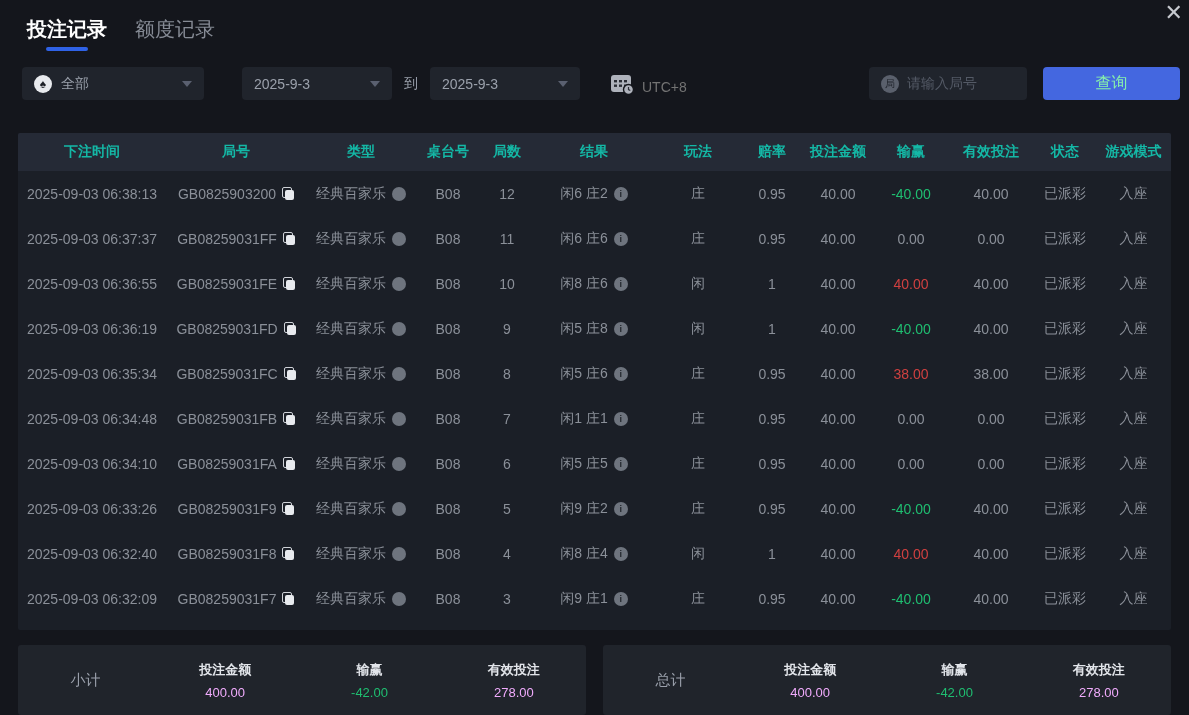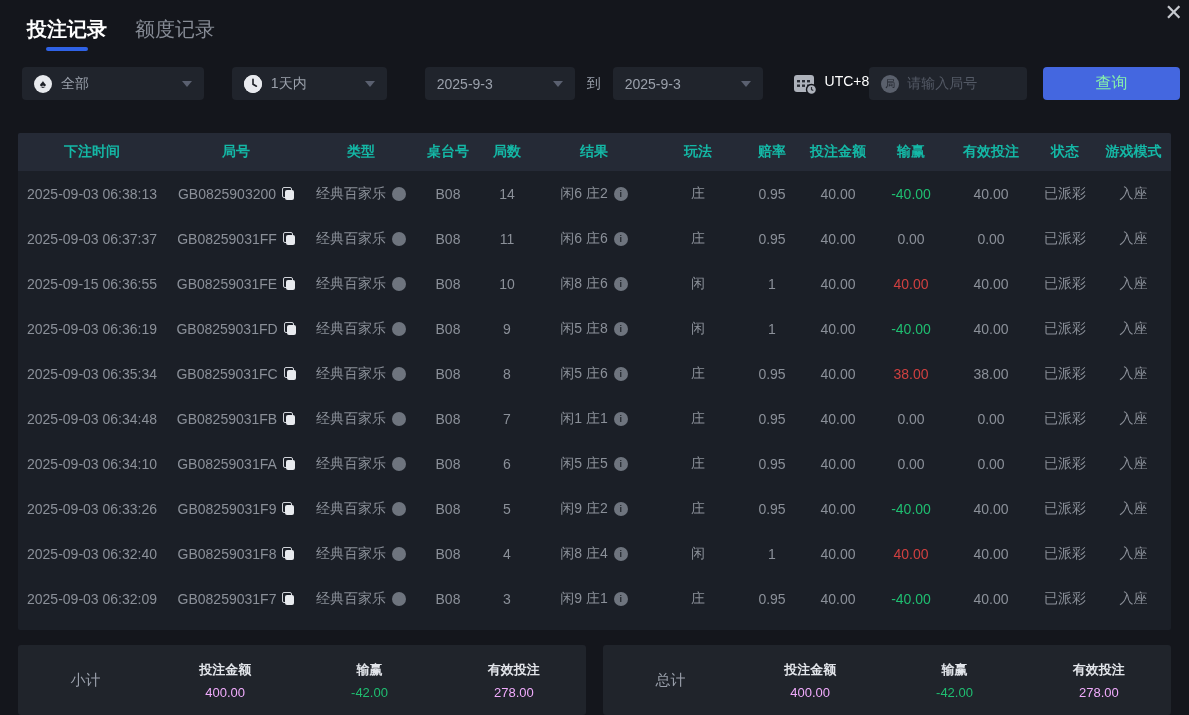--- a/index.html
+++ b/index.html
@@ -37,21 +37,21 @@
     border-top:6px solid #5a6070; margin-left:auto;
   }
   .dd-game { width:182px; }
   .dd-time { width:155px; margin-left:28px; }
   .dd-date { width:150px; margin-left:38px; }
   .to-label { margin:0 12px; color:#9aa0ab; font-size:14px; }
   .circ-ic {
     width:18px; height:18px; border-radius:50%; background:#e8eaee; color:#1b1e25;
     font-size:12px; line-height:18px; text-align:center; margin-right:9px; flex:none;
   }
-  .tz-wrap { display:flex; align-items:flex-start; margin-left:30px; color:#ffffff; font-size:14px; }
+  .tz-wrap { display:flex; align-items:flex-end; margin-left:30px; color:#737373; font-size:14px; }
   .tz-wrap svg { margin-right:8px; display:block; }
   .round-input { width:158px; margin-left:auto; cursor:text; }
   .round-ic {
     width:18px; height:18px; border-radius:50%; background:#5a606c; color:#20242c;
     font-size:10px; line-height:18px; text-align:center; margin-right:8px; flex:none;
   }
   .round-input .ph { color:#545a66; font-size:14px; }
   .query-btn {
     width:137px; height:33px; margin-left:16px; background:#4467e0; color:#86efac;
     border:none; border-radius:4px; font-size:16px; cursor:pointer;
@@ -109,30 +109,20 @@
   <div class="tab">额度记录</div>
 </div>
 
 <div class="filters">
   <div class="control dd-game">
     <span class="circ-ic">♠</span>
     <span>全部</span>
     <span class="chev"></span>
   </div>
 
-  <div class="control dd-time">
-    <span class="circ-ic" style="padding-top:0;">
-      <svg width="18" height="18" viewBox="0 0 18 18" style="display:block">
-          <circle cx="9" cy="9" r="9" fill="#e8eaee"></circle>
-          <path d="M9 4.2v5l3.4 2" stroke="#1b1e25" stroke-width="1.6" fill="none" stroke-linecap="round"></path>
-        </svg>
-    </span>
-    <span>1天内</span>
-    <span class="chev"></span>
-  </div>
 
   <div class="control dd-date">
     <span>2025-9-3</span>
     <span class="chev"></span>
   </div>
   <span class="to-label">到</span>
   <div class="control dd-date" style="margin-left:0;">
     <span>2025-9-3</span>
     <span class="chev"></span>
   </div>
@@ -186,21 +176,21 @@
           <span class="copy-ic"></span>
         </div>
         <div class="td">
           <span>经典百家乐</span>
           <span class="dot-ic"></span>
         </div>
         <div class="td">
           <span>B08</span>
         </div>
         <div class="td">
-          <span>14</span>
+          <span>12</span>
         </div>
         <div class="td">
           <span>闲6 庄2</span>
           <span class="dot-ic">i</span>
         </div>
         <div class="td">
           <span>庄</span>
         </div>
         <div class="td">
           <span>0.95</span>
@@ -260,21 +250,21 @@
         </div>
         <div class="td">
           <span>已派彩</span>
         </div>
         <div class="td">
           <span>入座</span>
         </div>
       </div>
       <div class="grid-row tr">
         <div class="td">
-          <span>2025-09-15 06:36:55</span>
+          <span>2025-09-03 06:36:55</span>
         </div>
         <div class="td">
           <span>GB08259031FE</span>
           <span class="copy-ic"></span>
         </div>
         <div class="td">
           <span>经典百家乐</span>
           <span class="dot-ic"></span>
         </div>
         <div class="td">

